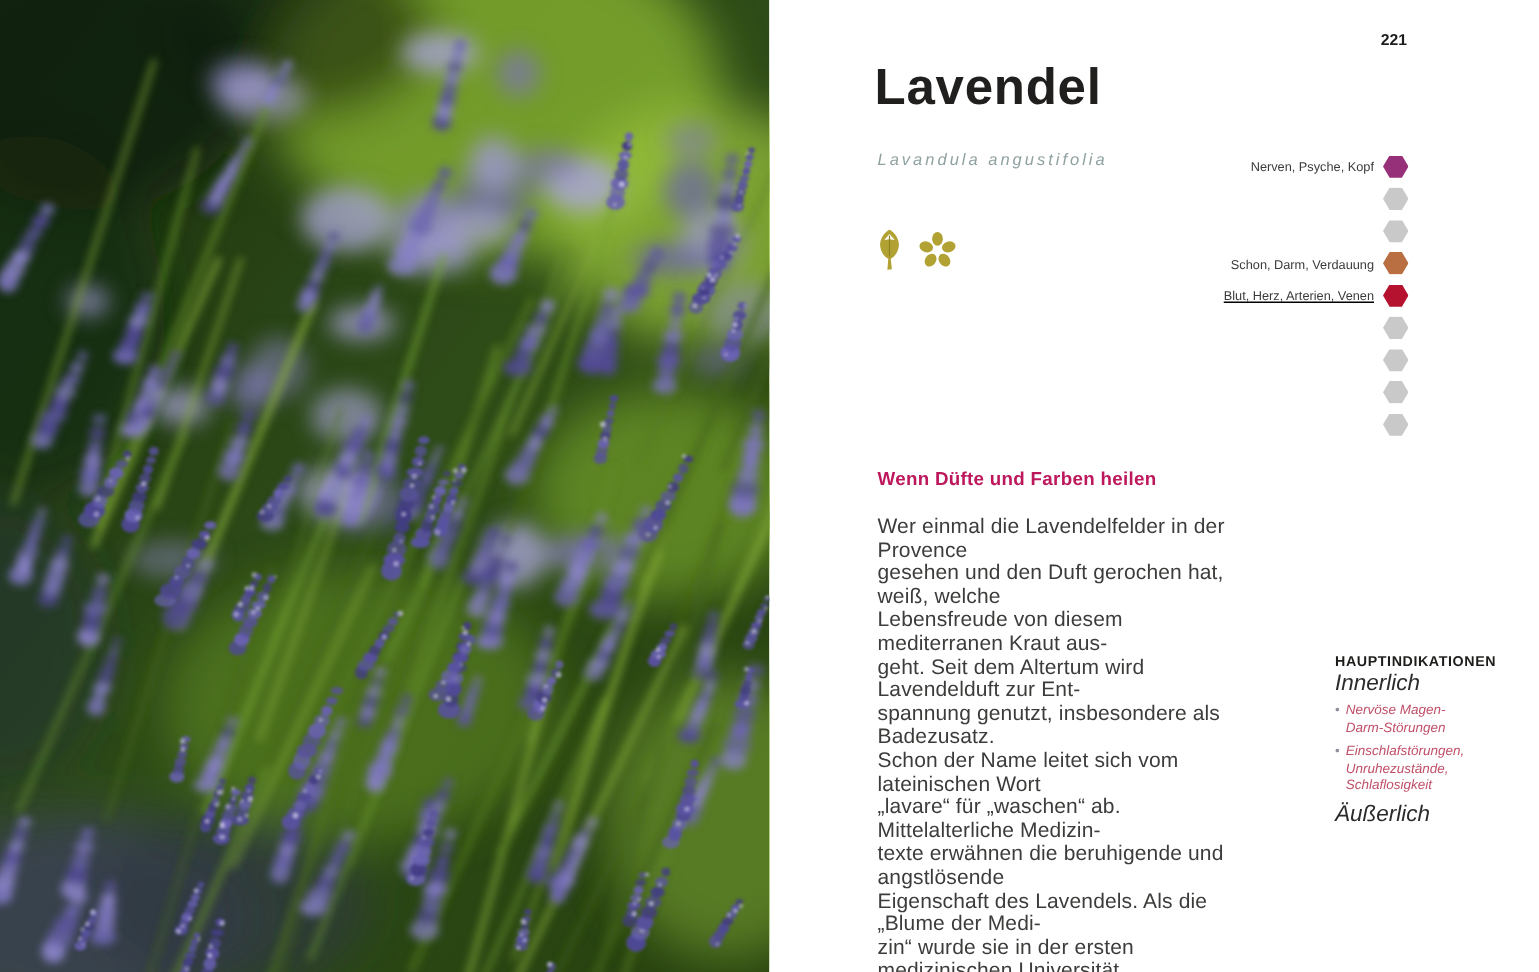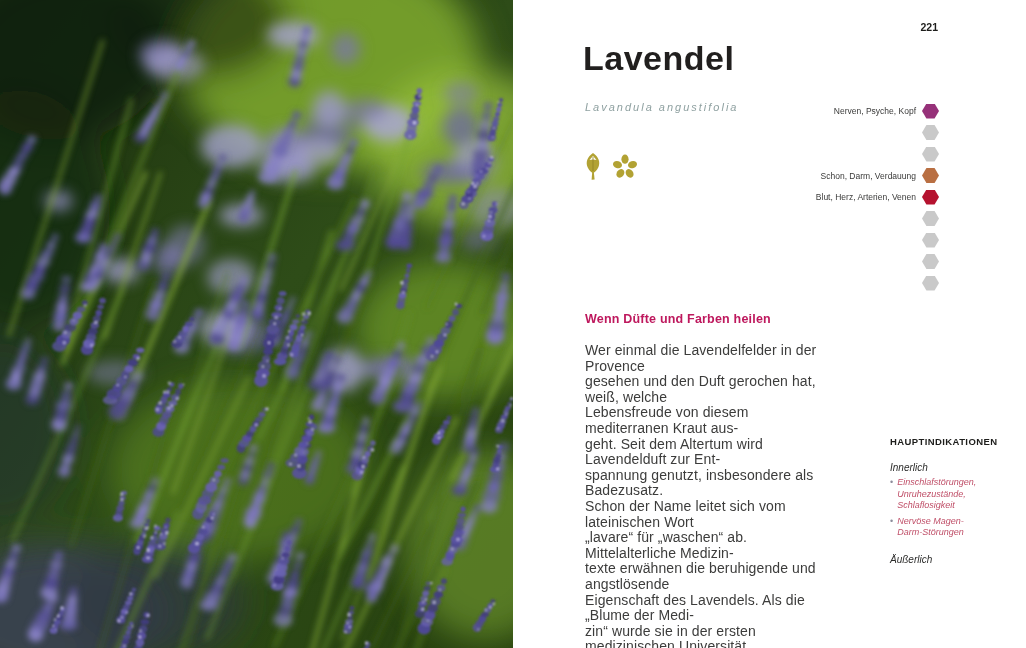--- a/index.html
+++ b/index.html
@@ -30,21 +30,21 @@
 
   
   .hex-row{position:absolute;right:27px;height:15px;display:flex;align-items:center;gap:6px;text-align:center;}
   .hex-label{font-size:8.5px;color:#3a3a39;white-space:nowrap;}
   .hex{width:17px;height:15px;flex:0 0 auto;
        clip-path:polygon(26% 0,74% 0,100% 50%,74% 100%,26% 100%,0 50%);}
 
   
   .indications{position:absolute;left:377px;top:436px;width:132px;}
   .ind-heading{font-size:9.5px;font-weight:bold;color:#1d1d1b;letter-spacing:0.4px;}
-  .group-title{font-size:10px;font-style:italic;color:#2b2b2a;margin-top:15px;margin-bottom:4px;}
+  .group-title{font-size:15px;font-style:italic;color:#2b2b2a;margin-top:0;margin-bottom:4px;}
   .ind-item{display:flex;gap:4px;margin-bottom:4px;}
   .ind-item::before{content:"•";color:#8d8d9b;font-size:9px;line-height:11.5px;}
   .ind-text{font-size:9px;font-style:italic;color:var(--accent,#c05069);
             line-height:11.5px;white-space:pre-line;}
 </style>
 </head>
 <body>
 
 <div class="spread">
 
@@ -1091,21 +1091,21 @@
           <span class="hex" style="background: rgb(201, 201, 201);"></span>
         </div>
         <div class="hex-row" style="top: 146.5px;">
           <span class="hex-label"></span>
           <span class="hex" style="background: rgb(201, 201, 201);"></span>
         </div>
         <div class="hex-row" style="top: 168px;">
           <span class="hex-label">Schon, Darm, Verdauung</span>
           <span class="hex" style="background: rgb(185, 111, 66);"></span>
         </div>
-        <div class="hex-row" style="top: 189.5px;">
+        <div class="hex-row" style="top: 189.5px; text-decoration: underline;">
           <span class="hex-label">Blut, Herz, Arterien, Venen</span>
           <span class="hex" style="background: rgb(181, 18, 47);"></span>
         </div>
         <div class="hex-row" style="top: 211px;">
           <span class="hex-label"></span>
           <span class="hex" style="background: rgb(201, 201, 201);"></span>
         </div>
         <div class="hex-row" style="top: 232.5px;">
           <span class="hex-label"></span>
           <span class="hex" style="background: rgb(201, 201, 201);"></span>
@@ -1135,26 +1135,26 @@
 verwendete Lavendel gegen Nervenleiden und als
 herzberuhigendes Mittel. Auch Darmbeschwerden
 wurden als Indikationen genannt. Außerdem emp-
 fahl Paracelsus Lavendel als harntreibendes Mittel.</div>
 
     <div class="indications">
       <div class="ind-heading">HAUPTINDIKATIONEN</div>
       <div id="ind-groups">
           <div class="group-title">Innerlich</div>
           <div class="ind-item">
+            <span class="ind-text">Nervöse Magen-
+Darm-Störungen</span>
+          </div>
+          <div class="ind-item">
             <span class="ind-text">Einschlafstörungen,
 Unruhezustände,
 Schlaflosigkeit</span>
           </div>
-          <div class="ind-item">
-            <span class="ind-text">Nervöse Magen-
-Darm-Störungen</span>
-          </div>
           <div class="group-title">Äußerlich</div>
         </div>
     </div>
 
   </div>
 </div>
 
 </body></html>

